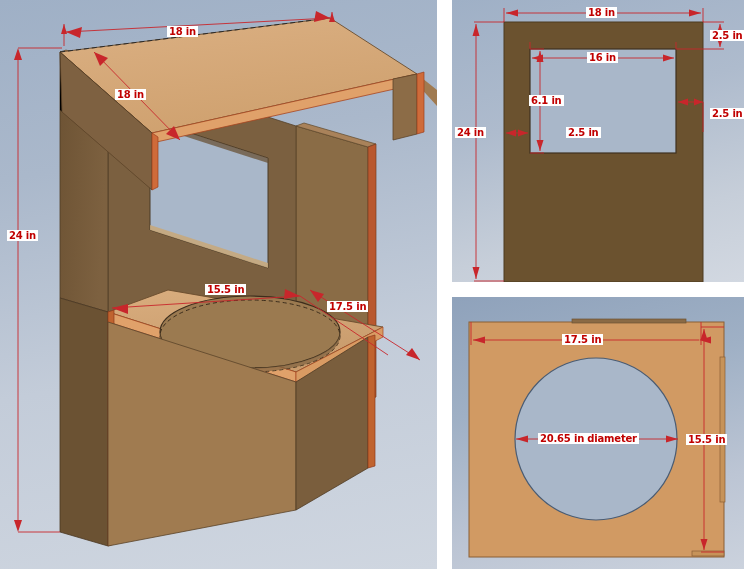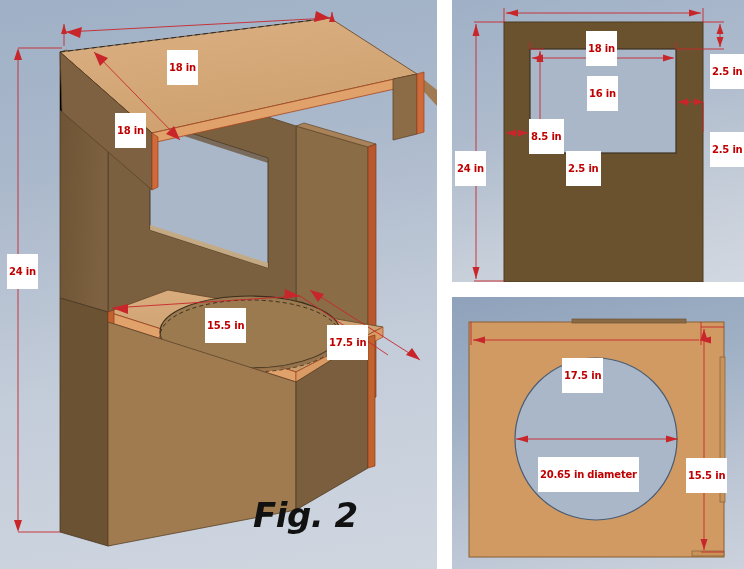--- a/index.html
+++ b/index.html
@@ -18,22 +18,22 @@
   .fig-svg{position:absolute;left:0;top:0;}
 
   
   .fig-label{position:absolute;font-family:"DejaVu Sans","Liberation Sans",sans-serif;
     font-style:italic;font-weight:bold;color:#111;letter-spacing:-0.5px;}
   #lbl-fig2{left:253px;top:495px;font-size:34px;}
 
   
   .dim{position:absolute;background:#ffffff;color:#c00000;
     font-family:"DejaVu Sans","Liberation Sans",sans-serif;font-weight:bold;
-    font-size:10px;line-height:11px;padding:12px 2px;white-space:nowrap;
-    letter-spacing:-0.2px;margin-top:24px;}
+    font-size:10px;line-height:11px;padding:0px 2px;white-space:nowrap;
+    letter-spacing:-0.2px;}
 </style>
 </head>
 <body>
 
 <div id="root">
 
   <div class="panel" id="panel-fig2">
     <svg class="fig-svg" width="437" height="569" viewBox="0 0 437 569">
       <defs>
         <linearGradient id="topFace" x1="0" y1="0" x2="0.4" y2="1">
@@ -147,21 +147,20 @@
         <polygon points="420,360 406,355 412,348"></polygon>
       </g>
     </svg>
 
     <div class="dim" id="d-f2-18a" style="left:167px;top:26px;">18 in</div>
     <div class="dim" id="d-f2-18b" style="left:115px;top:89px;">18 in</div>
     <div class="dim" id="d-f2-24" style="left:7px;top:230px;">24 in</div>
     <div class="dim" id="d-f2-155" style="left:205px;top:284px;">15.5 in</div>
     <div class="dim" id="d-f2-175" style="left:327px;top:301px;">17.5 in</div>
 
-    <div class="fig-label" id="lbl-fig2">Fig. 2</div>
   </div>
 
   <div class="panel" id="panel-fig3">
     <svg class="fig-svg" width="292" height="282" viewBox="0 0 292 282">
 
       <rect x="52" y="22" width="199" height="260" fill="#6b522f" stroke="#4d3a21" stroke-width="1"></rect>
 
       <rect x="78" y="49" width="146" height="104" fill="#a9b7c9" stroke="#3f3121" stroke-width="1.2"></rect>
 
       <g stroke="#c8262b" fill="none" stroke-width="0.9">
@@ -208,21 +207,21 @@
         <polygon points="226,102 236,98.5 236,105.5"></polygon>
         <polygon points="251,102 242,98.5 242,105.5"></polygon>
         <polygon points="54,133 64,129.5 64,136.5"></polygon>
         <polygon points="76,133 66,129.5 66,136.5"></polygon>
       </g>
     </svg>
 
     <div class="dim" style="left:134px;top:7px;">18 in</div>
     <div class="dim" style="left:3px;top:127px;">24 in</div>
     <div class="dim" style="left:135px;top:52px;">16 in</div>
-    <div class="dim" style="left:77px;top:95px;">8.5 in</div>
+    <div class="dim" style="left:77px;top:95px;">6.1 in</div>
     <div class="dim" style="left:258px;top:30px;">2.5 in</div>
     <div class="dim" style="left:258px;top:108px;">2.5 in</div>
     <div class="dim" style="left:114px;top:127px;">2.5 in</div>
 
   </div>
 
   <div class="panel" id="panel-fig4">
     <svg class="fig-svg" width="292" height="272" viewBox="0 0 292 272">
 
       <rect x="17" y="25" width="255" height="235" fill="#d19a63" stroke="#8a5f35" stroke-width="1"></rect>

